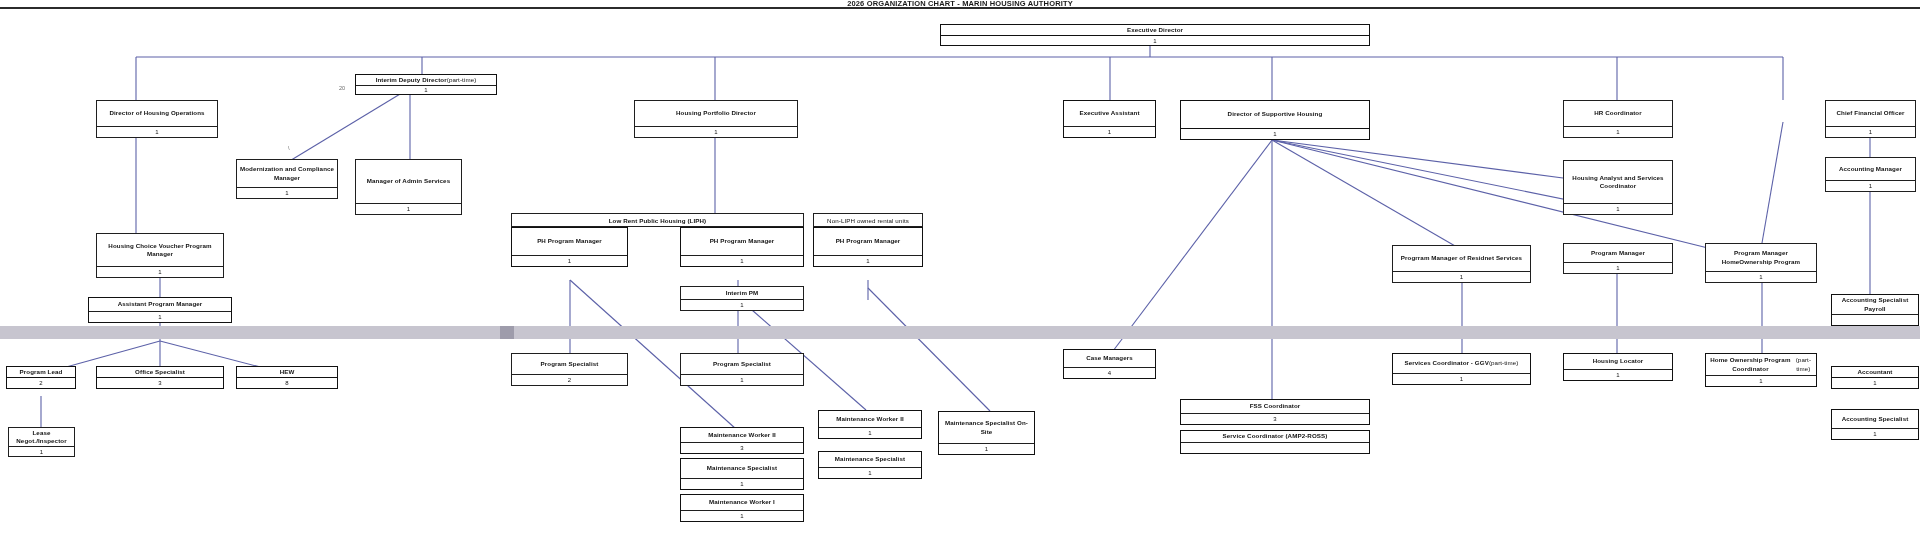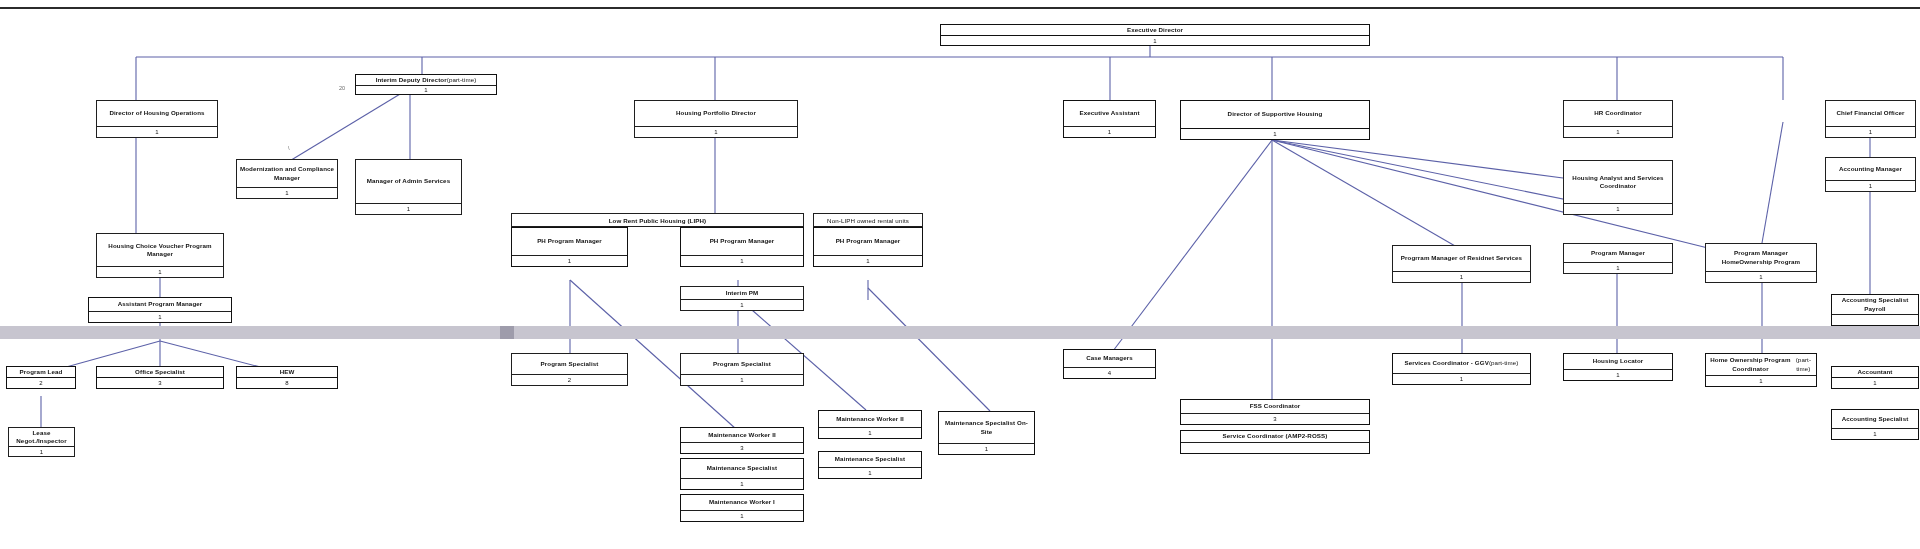--- a/index.html
+++ b/index.html
@@ -113,20 +113,21 @@
   .stack{ position:absolute; }
   .stack .node{ position:relative; left:0; top:0; }
   
   .tick{ position:absolute; font-size:5.5px; color:#6a6a6a; }
 </style>
 </head>
 <body>
 
 <div id="canvas">
 
+  <div class="title">2026 ORGANIZATION CHART - MARIN HOUSING AUTHORITY</div>
   <div class="title-rule"></div>
 
   <svg class="links" viewBox="0 0 1920 549">
     <g stroke="#5c61a8" stroke-width="1.1" fill="none">
 
       <path d="M1150 45 L1150 57"></path>
       <path d="M136 57 L1783 57"></path>
 
       <path d="M136 57 L136 100"></path>
       <path d="M422 57 L422 74"></path>

